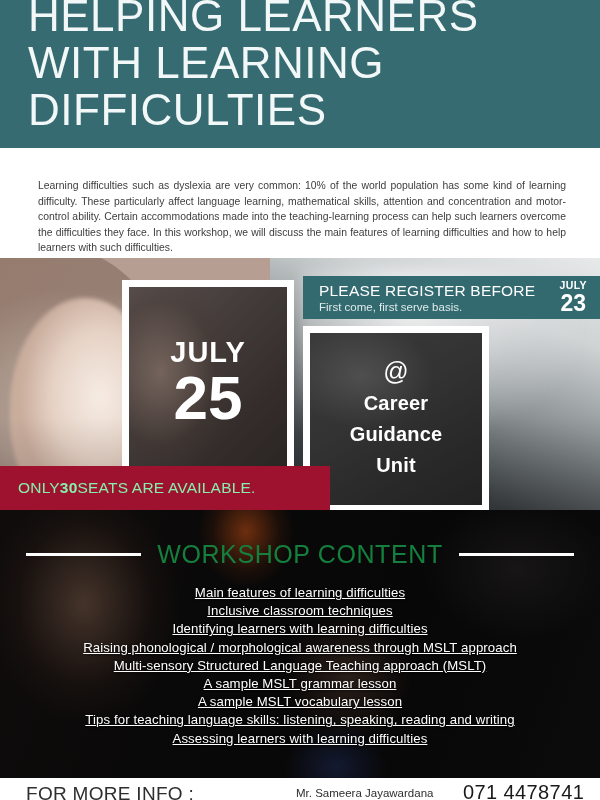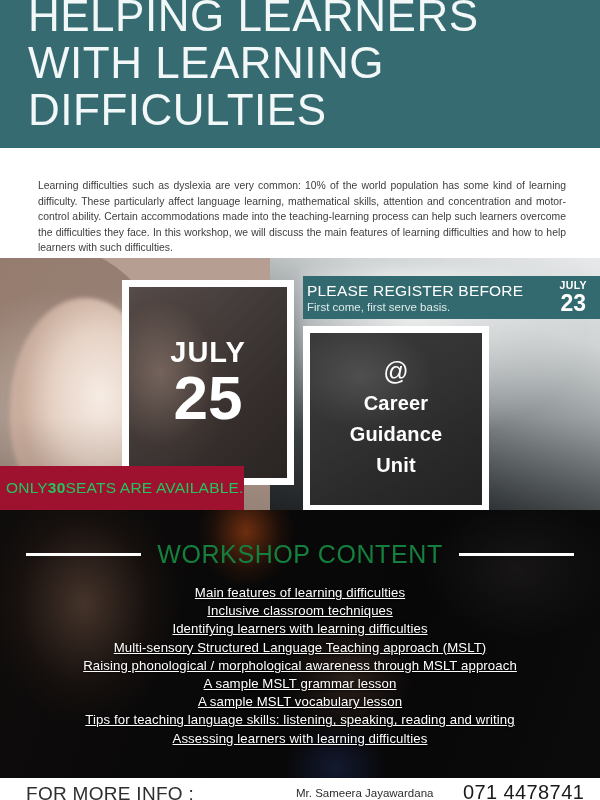--- a/index.html
+++ b/index.html
@@ -138,21 +138,21 @@
   
   .register-banner {
     position: absolute;
     left: 303px;
     top: 276px;
     width: 297px;
     height: 43px;
     background: #336a70;
     display: flex;
     align-items: center;
-    padding-left: 4px;
+    padding-left: 16px;
     box-sizing: border-box;
   }
   .register-texts { flex: 1; }
   .register-line1 {
     color: #ffffff;
     font-size: 15.5px;
     letter-spacing: .2px;
     display: block;
     line-height: 17px;
   }
@@ -291,28 +291,28 @@
     line-height: 31px;
     text-align: center;
     letter-spacing: .2px;
   }
 
   
   .seats-banner {
     position: absolute;
     left: 0;
     top: 466px;
-    width: 244px;
+    width: 330px;
     height: 44px;
     background: #9e1230;
     display: flex;
     align-items: center;
-    padding-left: 6px;
+    padding-left: 18px;
     box-sizing: border-box;
-    color: #22c55e;
+    color: #86efac;
     font-size: 15.5px;
     letter-spacing: .2px;
   }
   .seats-banner b { font-weight: bold; }
 
   
   .content-section {
     position: absolute;
     left: 0;
     top: 510px;
@@ -487,22 +487,22 @@
     <div class="content-inner">
       <div class="content-heading-row">
         <span class="heading-rule"></span>
         <span class="content-heading">WORKSHOP CONTENT</span>
         <span class="heading-rule"></span>
       </div>
       <div class="content-list">
         <span class="ci">Main features of learning difficulties</span>
         <span class="ci">Inclusive classroom techniques</span>
         <span class="ci">Identifying learners with learning difficulties</span>
+        <span class="ci">Raising phonological / morphological awareness through MSLT approach</span>
         <span class="ci">Multi-sensory Structured Language Teaching approach (MSLT)</span>
-        <span class="ci">Raising phonological / morphological awareness through MSLT approach</span>
         <span class="ci">A sample MSLT grammar lesson</span>
         <span class="ci">A sample MSLT vocabulary lesson</span>
         <span class="ci">Tips for teaching language skills: listening, speaking, reading and writing</span>
         <span class="ci">Assessing learners with learning difficulties</span>
       </div>
     </div>
   </div>
 
   <div class="footer">
     <span class="footer-label">FOR MORE INFO :</span>

